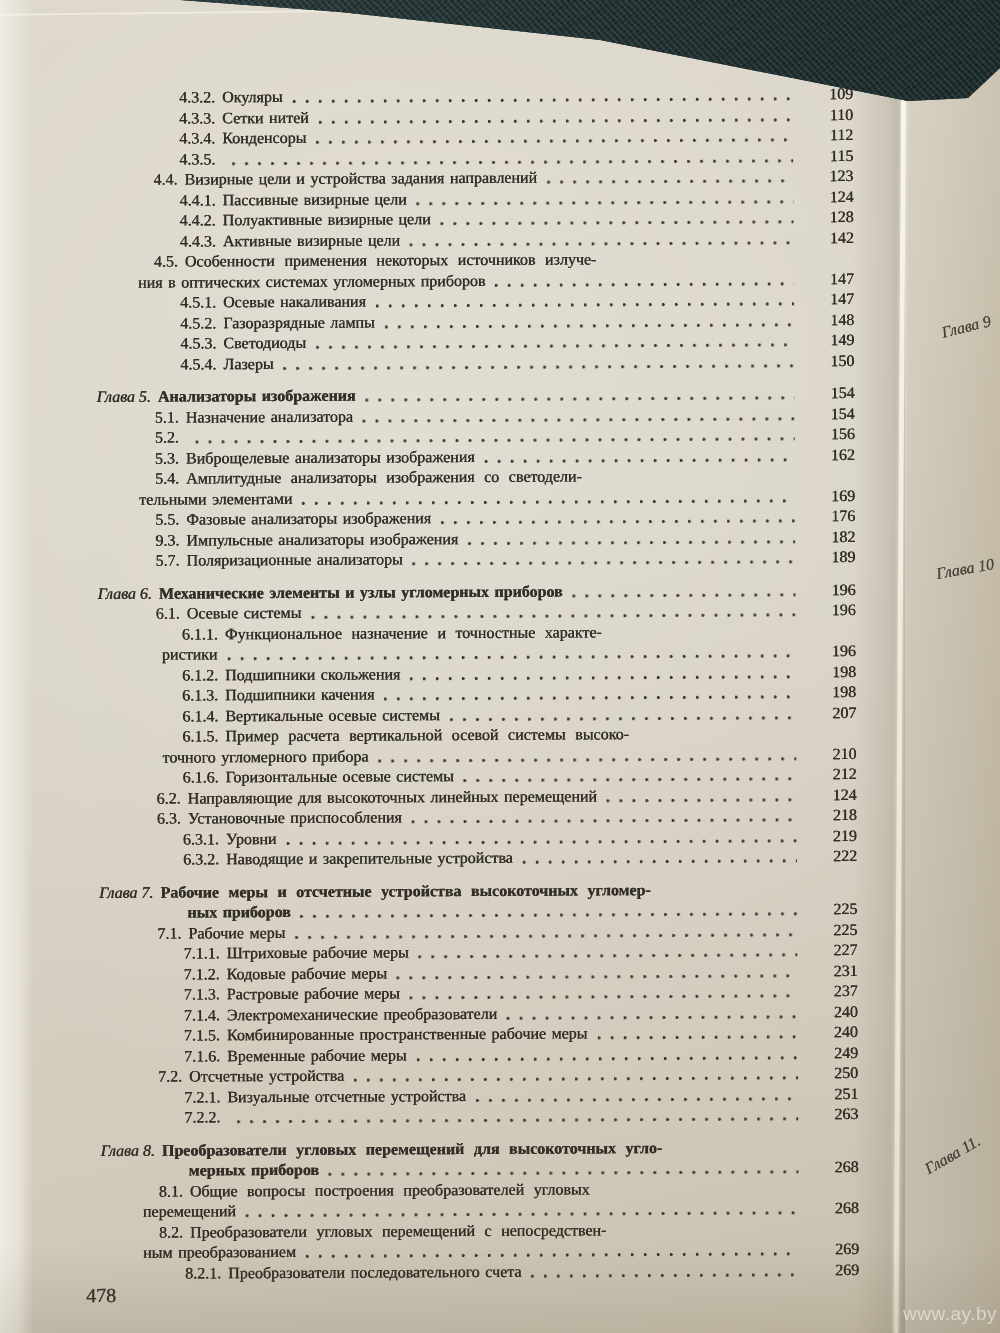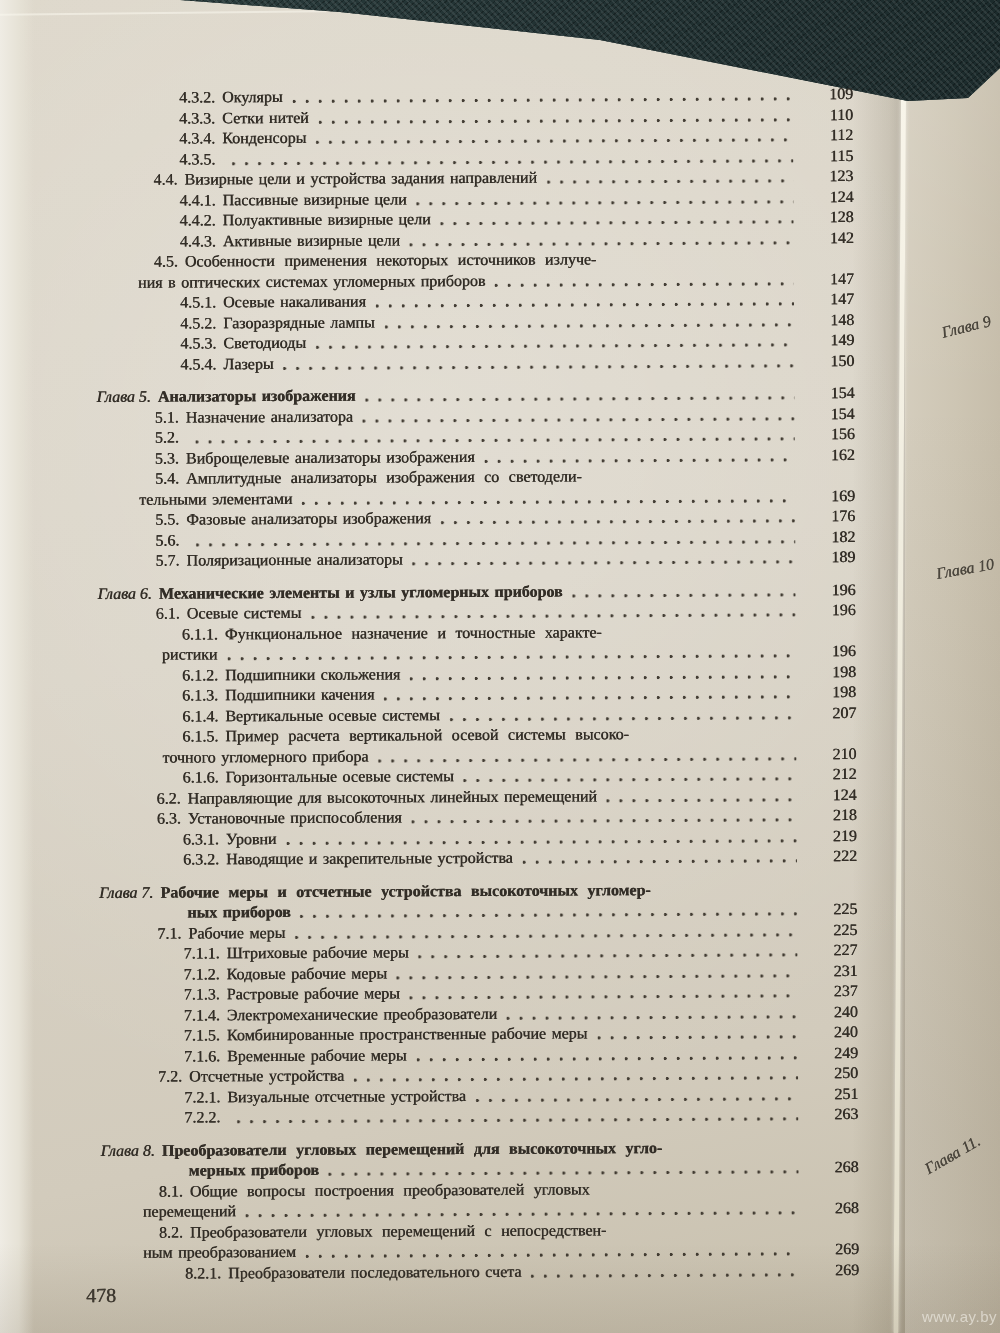--- a/index.html
+++ b/index.html
@@ -63,21 +63,21 @@
   .folio{position:absolute;left:86px;top:1284px;font-size:20px;color:#3d3830;
     text-shadow:0.45px 0 0 currentColor;transform:rotate(-0.5deg);}
   
   .frag{position:absolute;font-style:italic;font-size:16px;color:#4b463d;
     white-space:nowrap;text-shadow:0.3px 0 0 currentColor;}
   .frag-9{left:941px;top:318px;transform:rotate(-14deg);}
   .frag-10{left:936px;top:560px;transform:rotate(-10deg);}
   .frag-11{left:922px;top:1146px;transform:rotate(-30deg);}
   
   .watermark{position:absolute;right:3px;bottom:8px;
-    font-family:"Liberation Sans","DejaVu Sans",sans-serif;font-size:15px;
+    font-family:"Liberation Sans","DejaVu Sans",sans-serif;font-size:19px;
     color:rgba(252,250,244,.55);letter-spacing:.5px;}
   
   .bottom-shade{position:absolute;left:0;bottom:0;width:100%;height:90px;
     background:linear-gradient(180deg,rgba(0,0,0,0),rgba(90,78,56,.13));}
 </style>
 </head>
 <body>
 
 <div class="photo">
   <div class="left-strip"></div>
@@ -241,21 +241,22 @@
       <div class="toc-row lvl-l2">
         <div class="line-row first">
           <span class="label">5.5.</span>
           <span class="line-text">Фазовые анализаторы изображения</span>
           <span class="leader"></span>
           <span class="pagenum">176</span>
         </div>
       </div>
       <div class="toc-row lvl-l2">
         <div class="line-row first">
-          <span class="label">5.6.</span>
+          <span class="label">9.3.</span>
+          <span class="line-text">Импульсные анализаторы изображения</span>
           <span class="leader"></span>
           <span class="pagenum">182</span>
         </div>
       </div>
       <div class="toc-row lvl-l2">
         <div class="line-row first">
           <span class="label">5.7.</span>
           <span class="line-text">Поляризационные анализаторы</span>
           <span class="leader"></span>
           <span class="pagenum">189</span>

